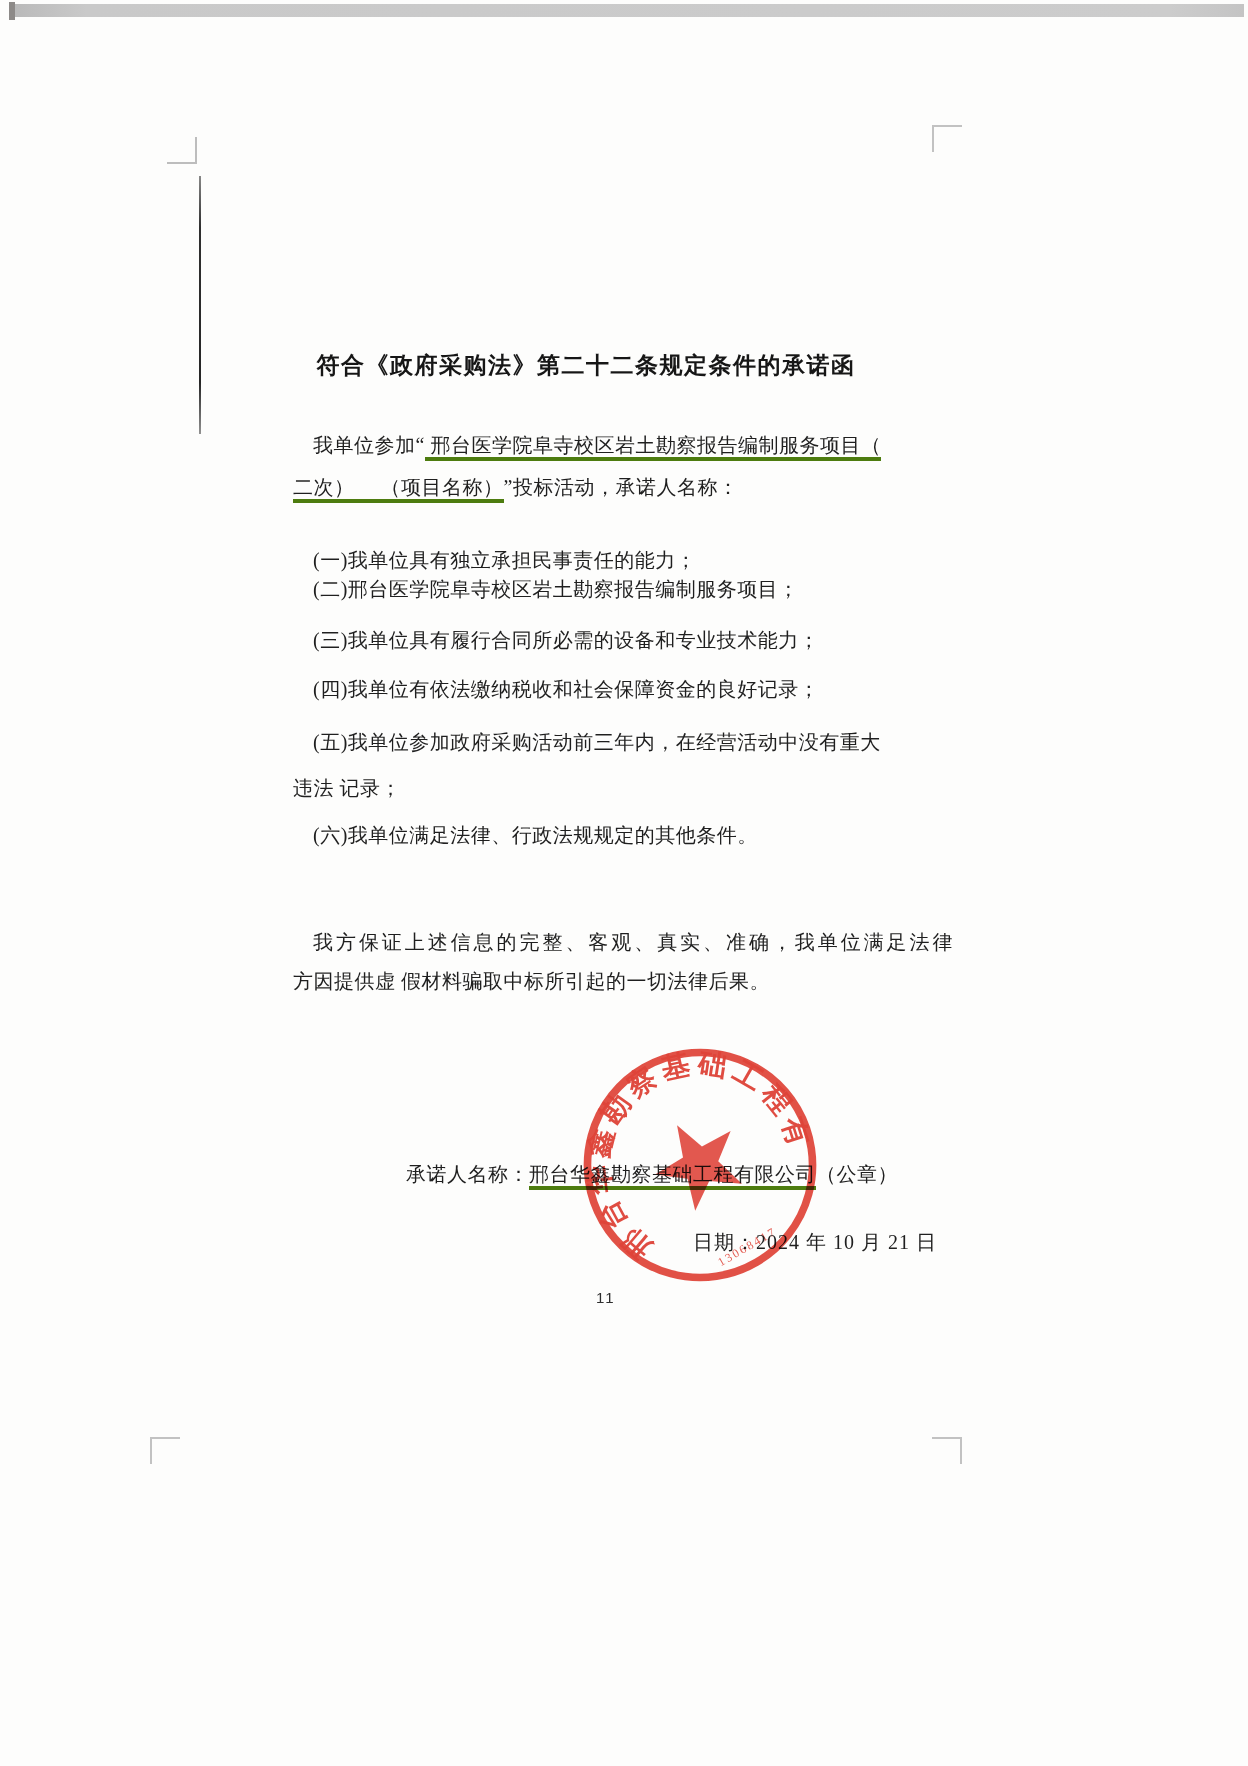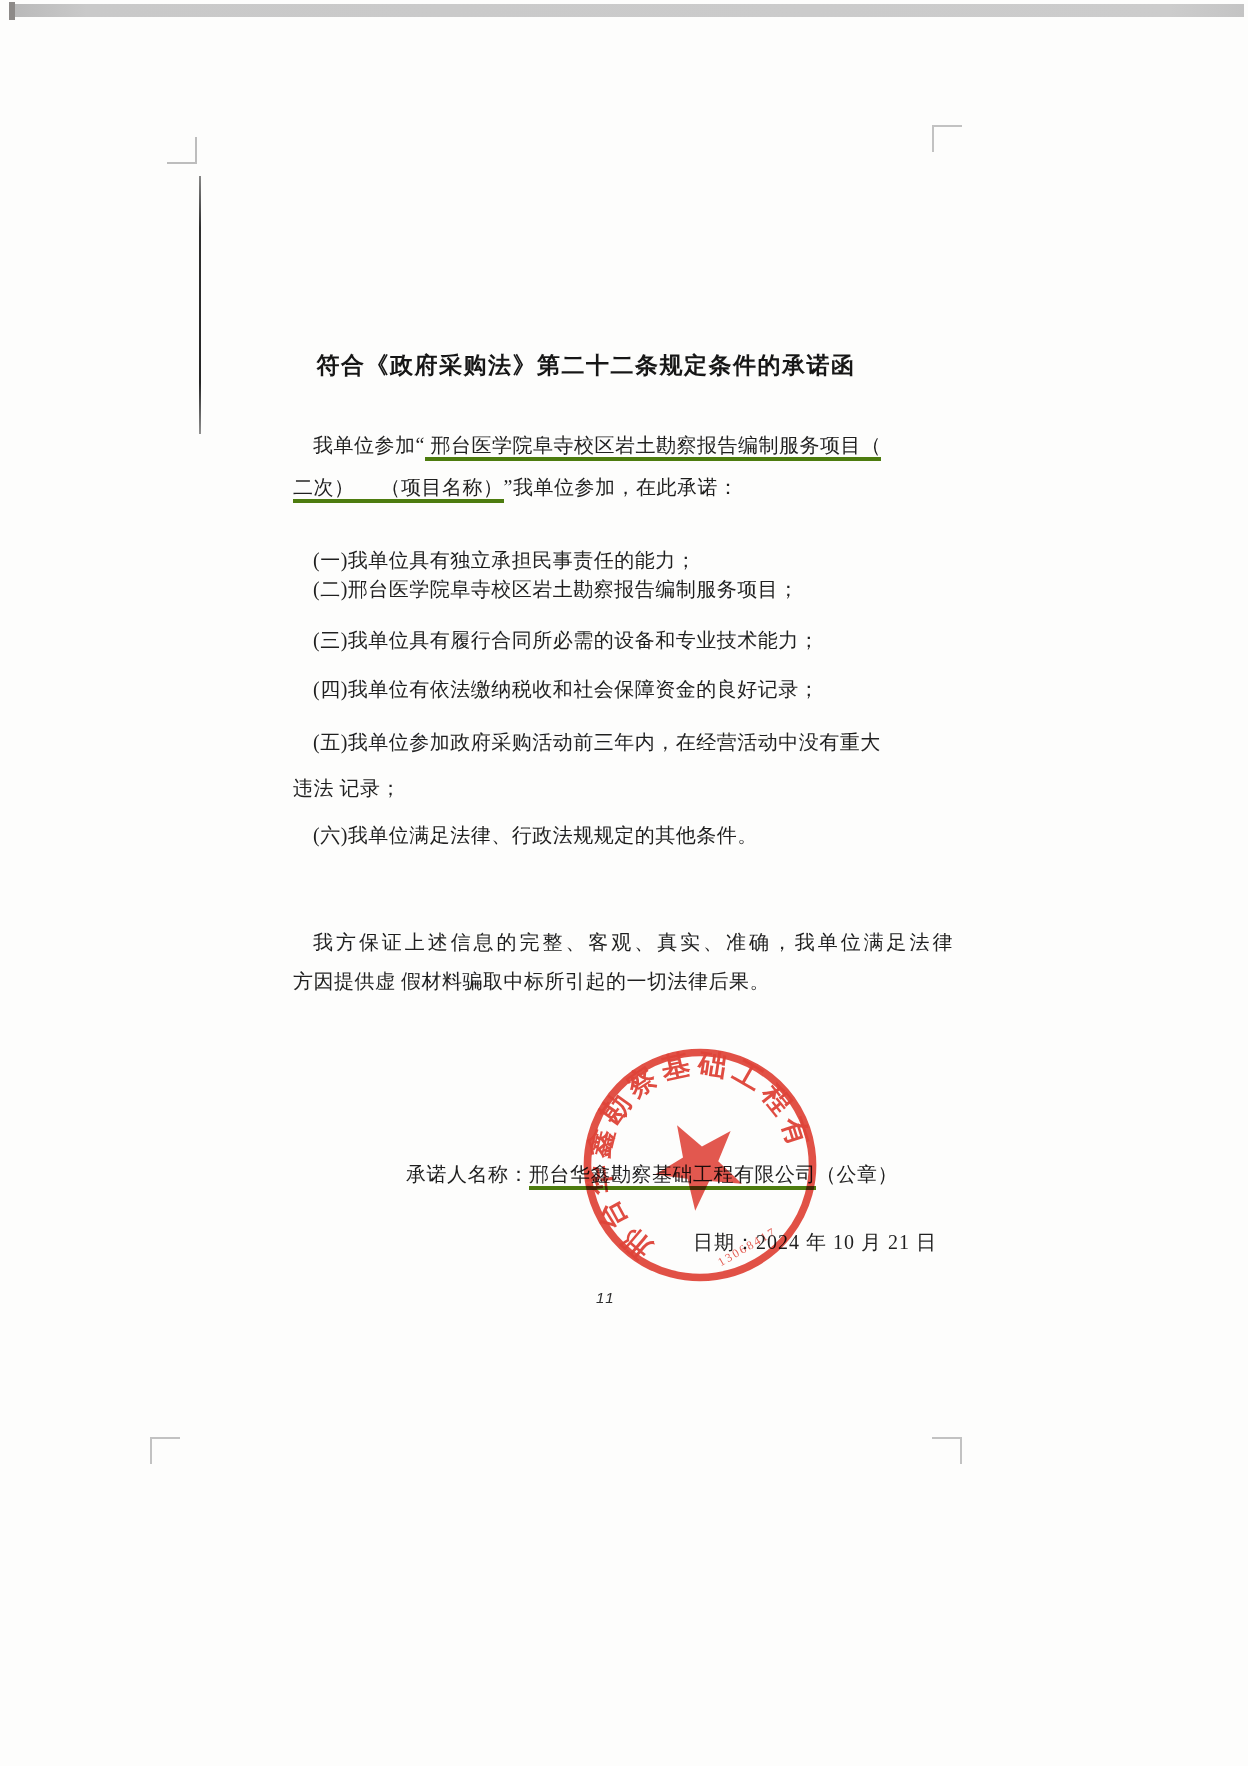--- a/index.html
+++ b/index.html
@@ -32,21 +32,21 @@
   .line { position:absolute; left:293px; font-size:20px; line-height:28px; white-space:nowrap; letter-spacing:.5px; }
   .indent { padding-left:20px; }
   .title {
     position:absolute; left:0; top:350px; width:1172px;
     text-align:center; font-size:23px; font-weight:bold; letter-spacing:1.5px; color:#161616;
   }
   .u { border-bottom:4px solid #4d7c0f; padding-bottom:1px; }
   .justify { width:660px; text-align:justify; text-align-last:justify; }
   .sig { left:406px; }
   .dateline { left:665px; letter-spacing:1px;margin-left:28px; }
-  .pagenum { position:absolute; left:596px; top:1289px; font-size:15px; color:#2e2e2e; letter-spacing:2px; font-family:"Liberation Sans",sans-serif;font-style:italic; }
+  .pagenum { position:absolute; left:596px; top:1289px; font-size:15px; color:#2e2e2e; letter-spacing:2px; font-family:"Liberation Sans",sans-serif; }
   
   .seal {
     position:absolute; left:558px; top:1023px; width:284px; height:284px;
     mix-blend-mode:multiply; opacity:.9; filter:blur(.3px);
   }
   .seal text { font-family:"Liberation Serif","DejaVu Serif",serif; }
 </style>
 </head>
 <body>
 
@@ -55,21 +55,21 @@
 <div class="mark mark-tl"></div>
 <div class="mark mark-tr"></div>
 <div class="mark mark-bl"></div>
 <div class="mark mark-br"></div>
 <div class="vline"></div>
 
 <div class="title">符合《政府采购法》第二十二条规定条件的承诺函</div>
 
 <div class="line indent" style="top:431px"><span>我单位参加“</span><span class="u"> 邢台医学院阜寺校区岩土勘察报告编制服务项目（</span></div>
 
-<div class="line" style="top:473px"><span class="u">二次）　 （项目名称）</span><span>”我单位参加，在此承诺：</span></div>
+<div class="line" style="top:473px"><span class="u">二次）　 （项目名称）</span><span>”投标活动，承诺人名称：</span></div>
 
 <div class="line indent" style="top:546px">(一)我单位具有独立承担民事责任的能力；</div>
 <div class="line indent" style="top:575px">(二)邢台医学院阜寺校区岩土勘察报告编制服务项目；</div>
 <div class="line indent" style="top:626px">(三)我单位具有履行合同所必需的设备和专业技术能力；</div>
 <div class="line indent" style="top:675px">(四)我单位有依法缴纳税收和社会保障资金的良好记录；</div>
 <div class="line indent" style="top:728px">(五)我单位参加政府采购活动前三年内，在经营活动中没有重大</div>
 <div class="line" style="top:774px">违法 记录；</div>
 <div class="line indent" style="top:821px">(六)我单位满足法律、行政法规规定的其他条件。</div>
 
 <div class="line indent justify" style="top:928px">我方保证上述信息的完整、客观、真实、准确，我单位满足法律</div>

